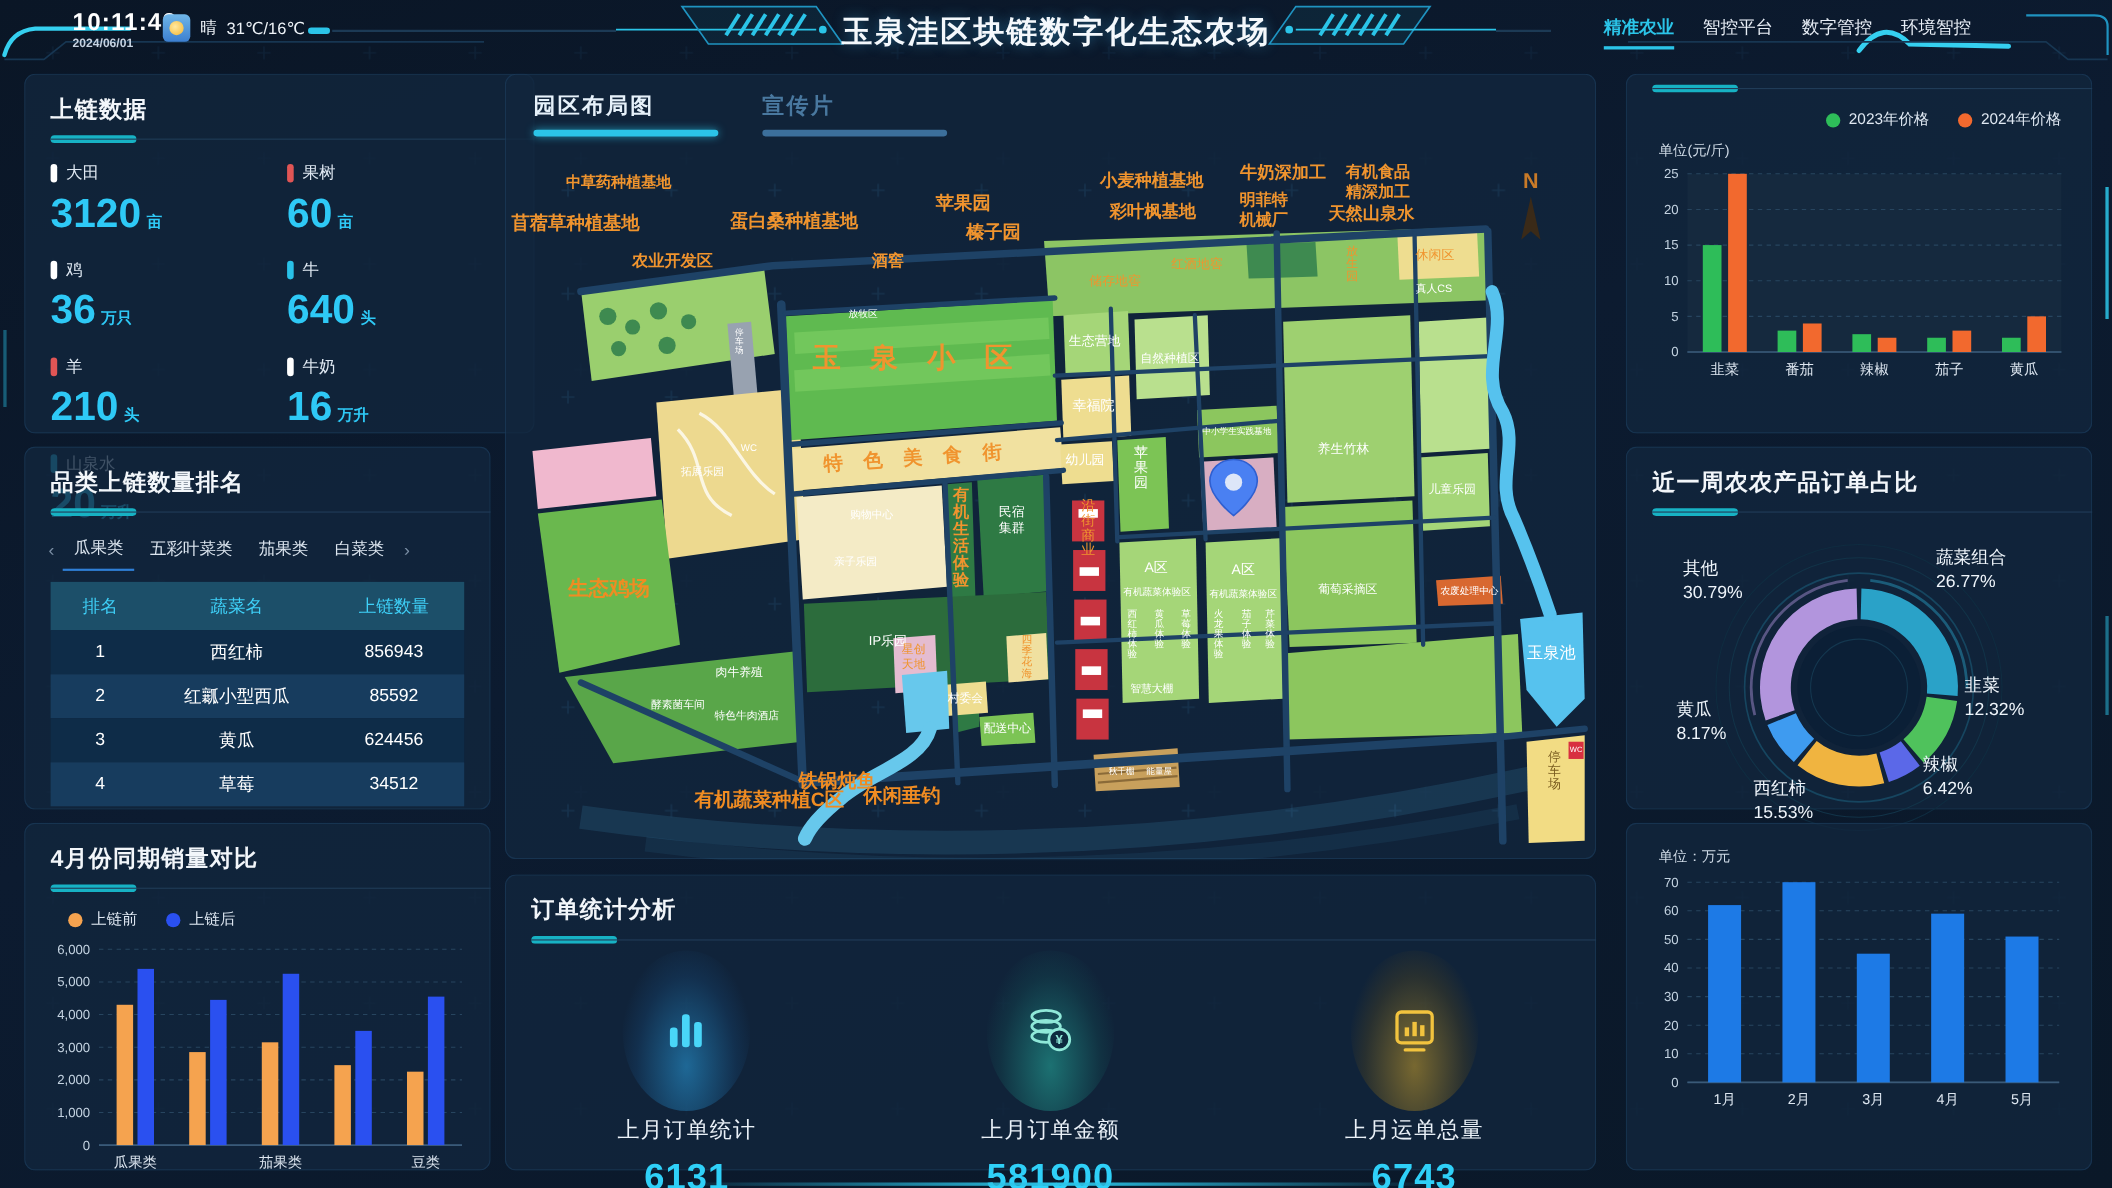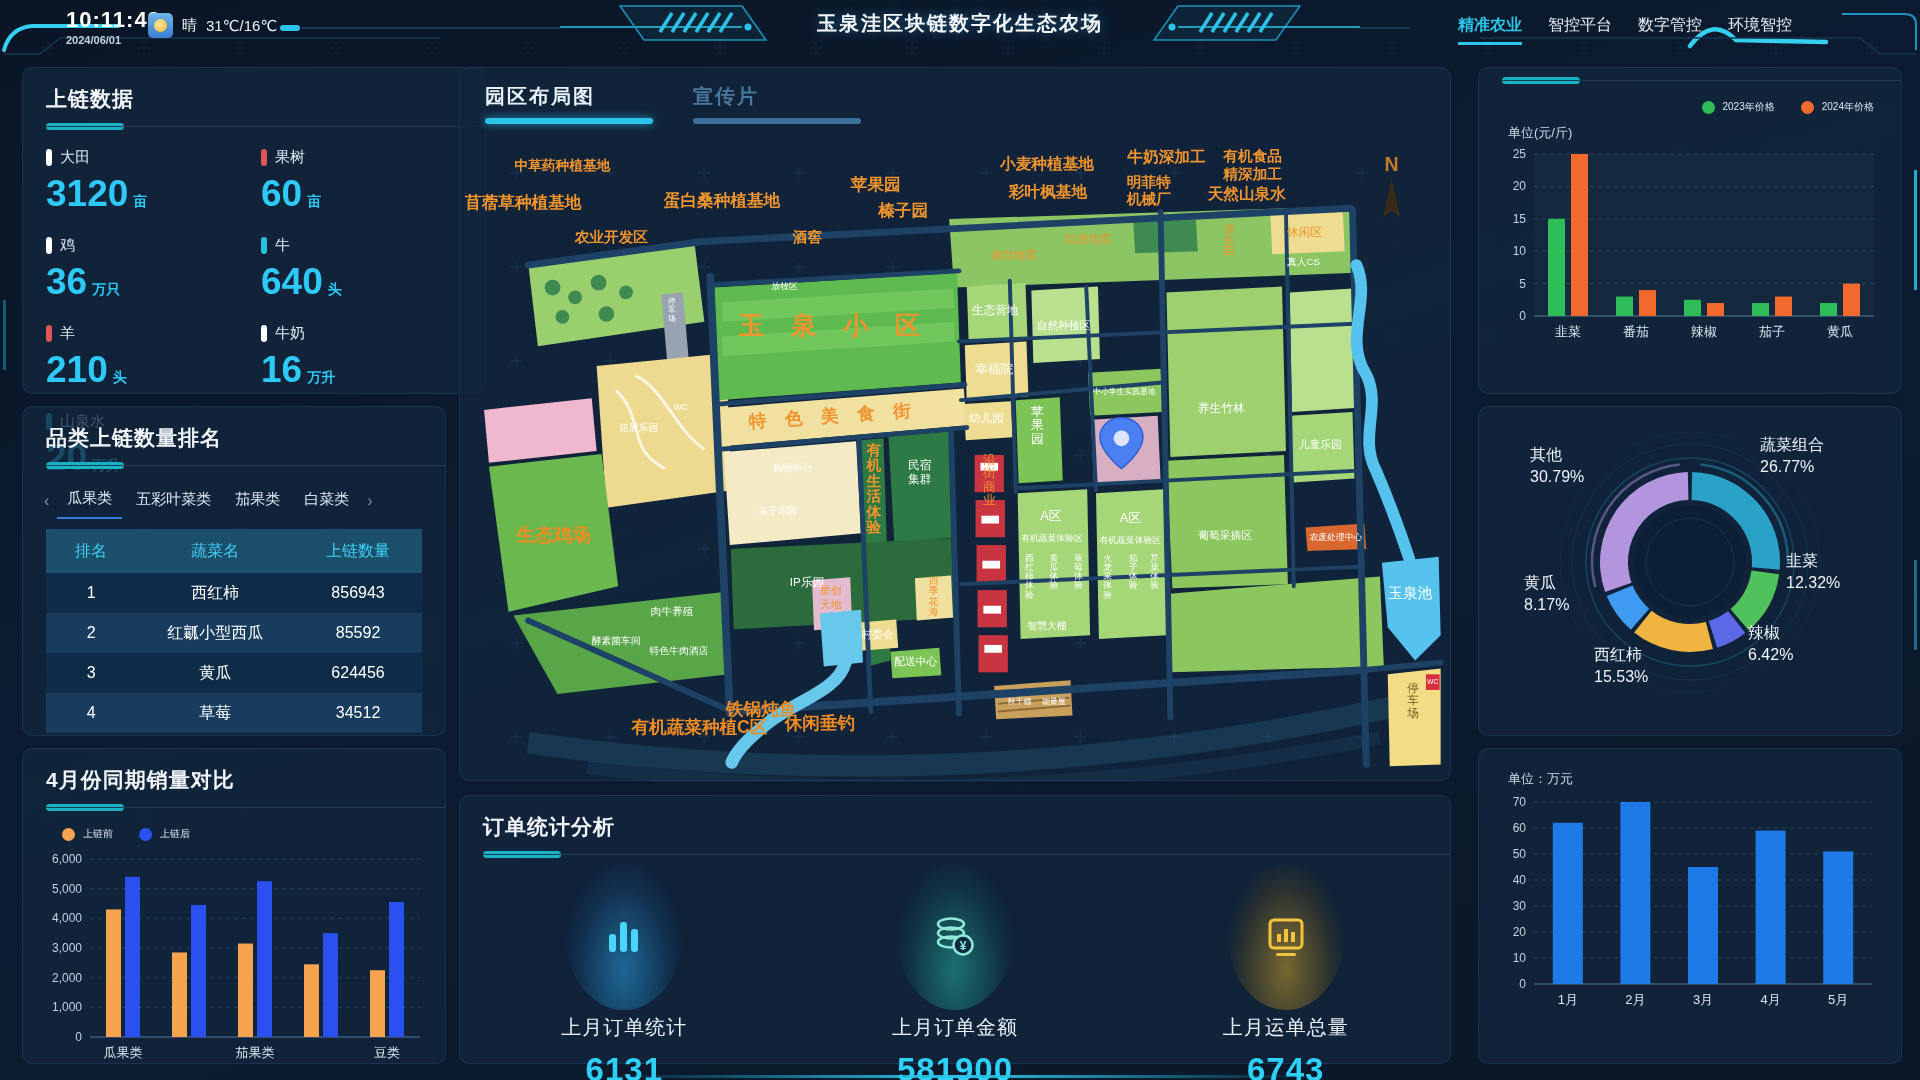--- a/index.html
+++ b/index.html
@@ -13,21 +13,21 @@
   #header{position:absolute;left:0;top:0;width:1920px;height:56px;}
   #hdr-deco{position:absolute;inset:0;pointer-events:none;}
   .time-block{position:absolute;left:66px;top:7px;color:#fff;}
   .time-main{font-size:22px;font-weight:bold;letter-spacing:1px;}
   .time-date{font-size:11px;color:#c6d3e2;margin-top:1px;font-weight:bold;}
   .weather{position:absolute;left:148px;top:13px;display:flex;align-items:center;gap:9px;color:#eef3f8;font-size:15px;}
   .weather-icon{width:25px;height:25px;border-radius:5px;background:linear-gradient(180deg,#6fb6e8,#3c7fd0);
       display:flex;align-items:center;justify-content:center;font-size:14px;}
   .sun-dot{width:13px;height:13px;border-radius:50%;background:radial-gradient(circle at 40% 40%,#ffe9a0,#f5b52e);}
   #page-title{position:absolute;left:0;right:0;top:10px;text-align:center;color:#f4f8fc;
-      font-size:20px;font-weight:bold;letter-spacing:2px;text-shadow:0 0 12px rgba(60,180,240,.45);}
+      font-size:28px;font-weight:bold;letter-spacing:2px;text-shadow:0 0 12px rgba(60,180,240,.45);}
   #top-nav{position:absolute;right:128px;top:15px;display:flex;gap:26px;}
   .nav-item{font-size:16px;color:#e8eef6;cursor:pointer;padding-bottom:6px;}
   .nav-item.active{color:#2bc4e8;font-weight:bold;border-bottom:3px solid #2bc4e8;}
 
   
   .panel{position:absolute;background:rgba(18,38,62,.78);border-radius:10px;
          box-shadow:inset 0 0 0 1px rgba(50,110,160,.22);}
   .panel-title{padding:18px 24px 0 24px;color:#f2f6fa;font-size:21px;font-weight:bold;letter-spacing:1px;}
   .panel-title-bar{margin:10px 0 0 24px;height:7px;width:78px;background:#17b2c4;border-radius:4px;position:relative;}
   .panel-title-bar:after{content:"";position:absolute;left:0;right:-9999px;top:3px;height:1px;background:#203c58;}
@@ -50,21 +50,21 @@
   .tbl-row.head{background:#1c4f69;color:#3ed0f8;height:44px;font-size:16px;align-items:center;}
   .tbl-row.odd{background:#0e2c48;}
   .tbl-row.even{background:#173c5e;}
   .tc1{width:24%;text-align:center;}
   .tc2{width:42%;text-align:center;}
   .tc3{width:34%;text-align:center;}
 
   
   .legend-row{display:flex;gap:26px;align-items:center;padding:16px 24px 0 40px;}
   .legend-row.right{justify-content:flex-end;padding-right:28px;}
-  .legend-item{display:flex;align-items:center;gap:8px;color:#dfe8f2;font-size:10px;}
+  .legend-item{display:flex;align-items:center;gap:8px;color:#dfe8f2;font-size:14px;}
   .legend-dot{width:13px;height:13px;border-radius:50%;}
   .chart-unit{padding:10px 0 0 30px;color:#cfdae6;font-size:13px;}
   .chart-wrap{padding:4px 0 0 16px;}
 
   
   #map-tabs{display:flex;gap:40px;padding:16px 0 0 26px;}
   .map-tab{cursor:pointer;}
   .map-tab .lbl{font-size:20px;font-weight:bold;color:#49789f;letter-spacing:2px;}
   .map-tab.active .lbl{color:#e6f1fa;}
   .map-tab .bar{margin-top:8px;height:6px;width:168px;border-radius:3px;background:#3c6f9b;}
@@ -591,20 +591,24 @@
           <rect x="258" y="157.04" width="17" height="12.96" fill="#2ebd59"></rect>
           <rect x="281" y="150.56" width="17" height="19.44" fill="#f2692e"></rect>
           <text x="278" y="190" fill="#dde6f0" font-size="13" text-anchor="middle">茄子</text>
           <rect x="326" y="157.04" width="17" height="12.96" fill="#2ebd59"></rect>
           <rect x="349" y="137.6" width="17" height="32.4" fill="#f2692e"></rect>
           <text x="346" y="190" fill="#dde6f0" font-size="13" text-anchor="middle">黄瓜</text>
         </svg></div>
   </div>
 
   <div class="panel" style="left:1478px;top:406px;width:424px;height:330px;">
+    <div class="panel-title-wrap">
+      <div class="panel-title">近一周农农产品订单占比</div>
+      <div class="panel-title-bar"></div>
+    </div>
     <div id="donut-wrap">
         <svg width="376" height="302" style="position:absolute;left:0;top:0;">
           <circle cx="188" cy="152" r="118" fill="none" stroke="#123348" stroke-width="1"></circle>
           <circle cx="188" cy="152" r="130" fill="none" stroke="#0f2c40" stroke-width="1"></circle>
           <circle cx="188" cy="152" r="104" fill="none" stroke="#16455f" stroke-width="1.5"></circle>
           <circle cx="188" cy="152" r="56" fill="#0b1f36"></circle>
           <circle cx="188" cy="152" r="44" fill="none" stroke="#14374f" stroke-width="1"></circle>
           <path d="M190.1988960337388,62.02686591969352 A90,90 0 0 1 277.66134543187326,159.80020098114798 L249.76670463084602,157.37347178701305 A62,62 0 0 0 189.51479504546452,90.01850763356666 Z" fill="#2aa2c8"></path>
           <path d="M198.24378940023004,54.53685425390921 A98,98 0 0 1 285.997934452582,152.63627276182595" fill="none" stroke="#2aa2c8" stroke-width="2.5" opacity="0.45"></path>
           <path d="M277.17326407735675,164.17082469637924 A90,90 0 0 1 246.66027020567617,220.25666780173978 L228.41040836391025,199.0212600411985 A62,62 0 0 0 249.43047080884577,160.38434590195016 Z" fill="#4fc25c"></path>

